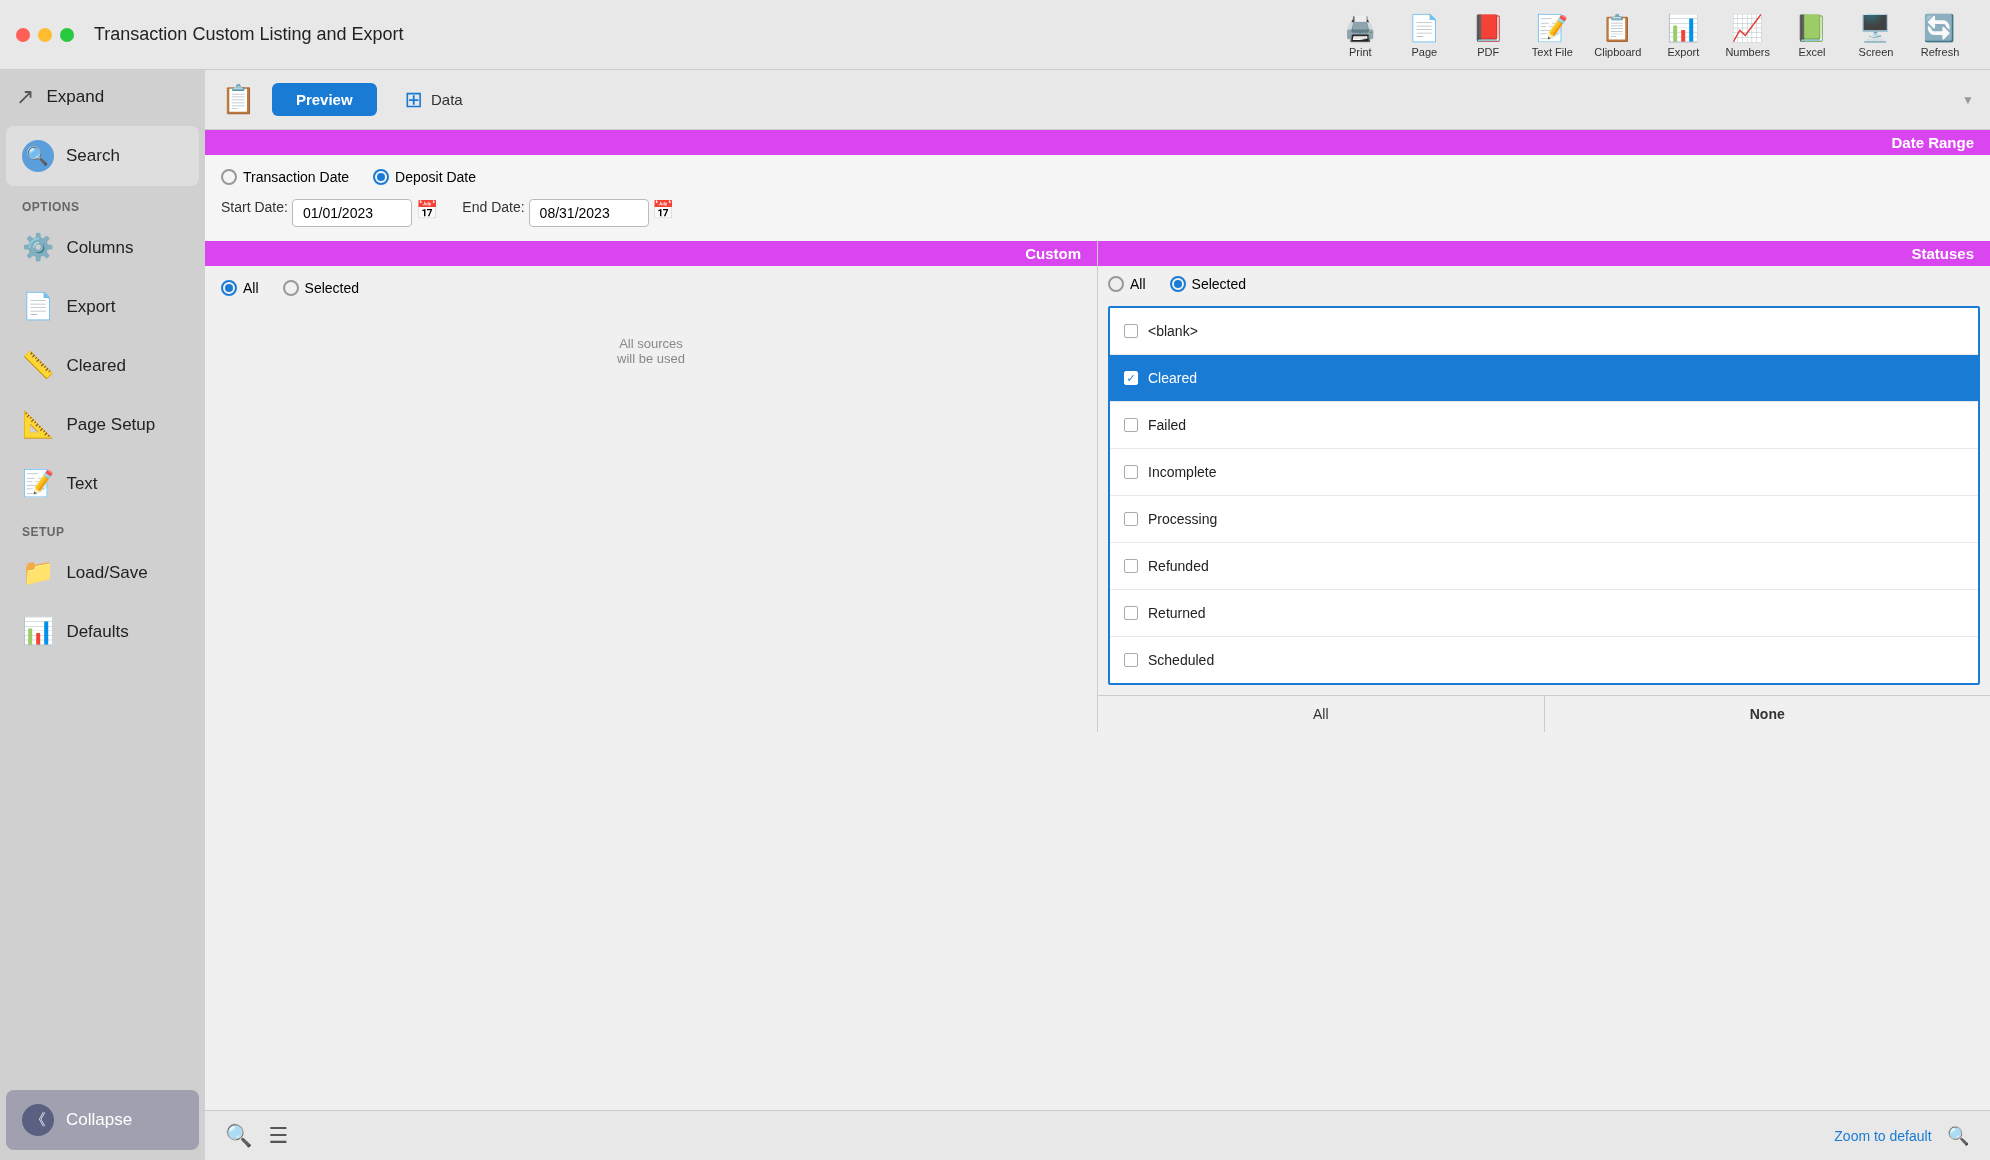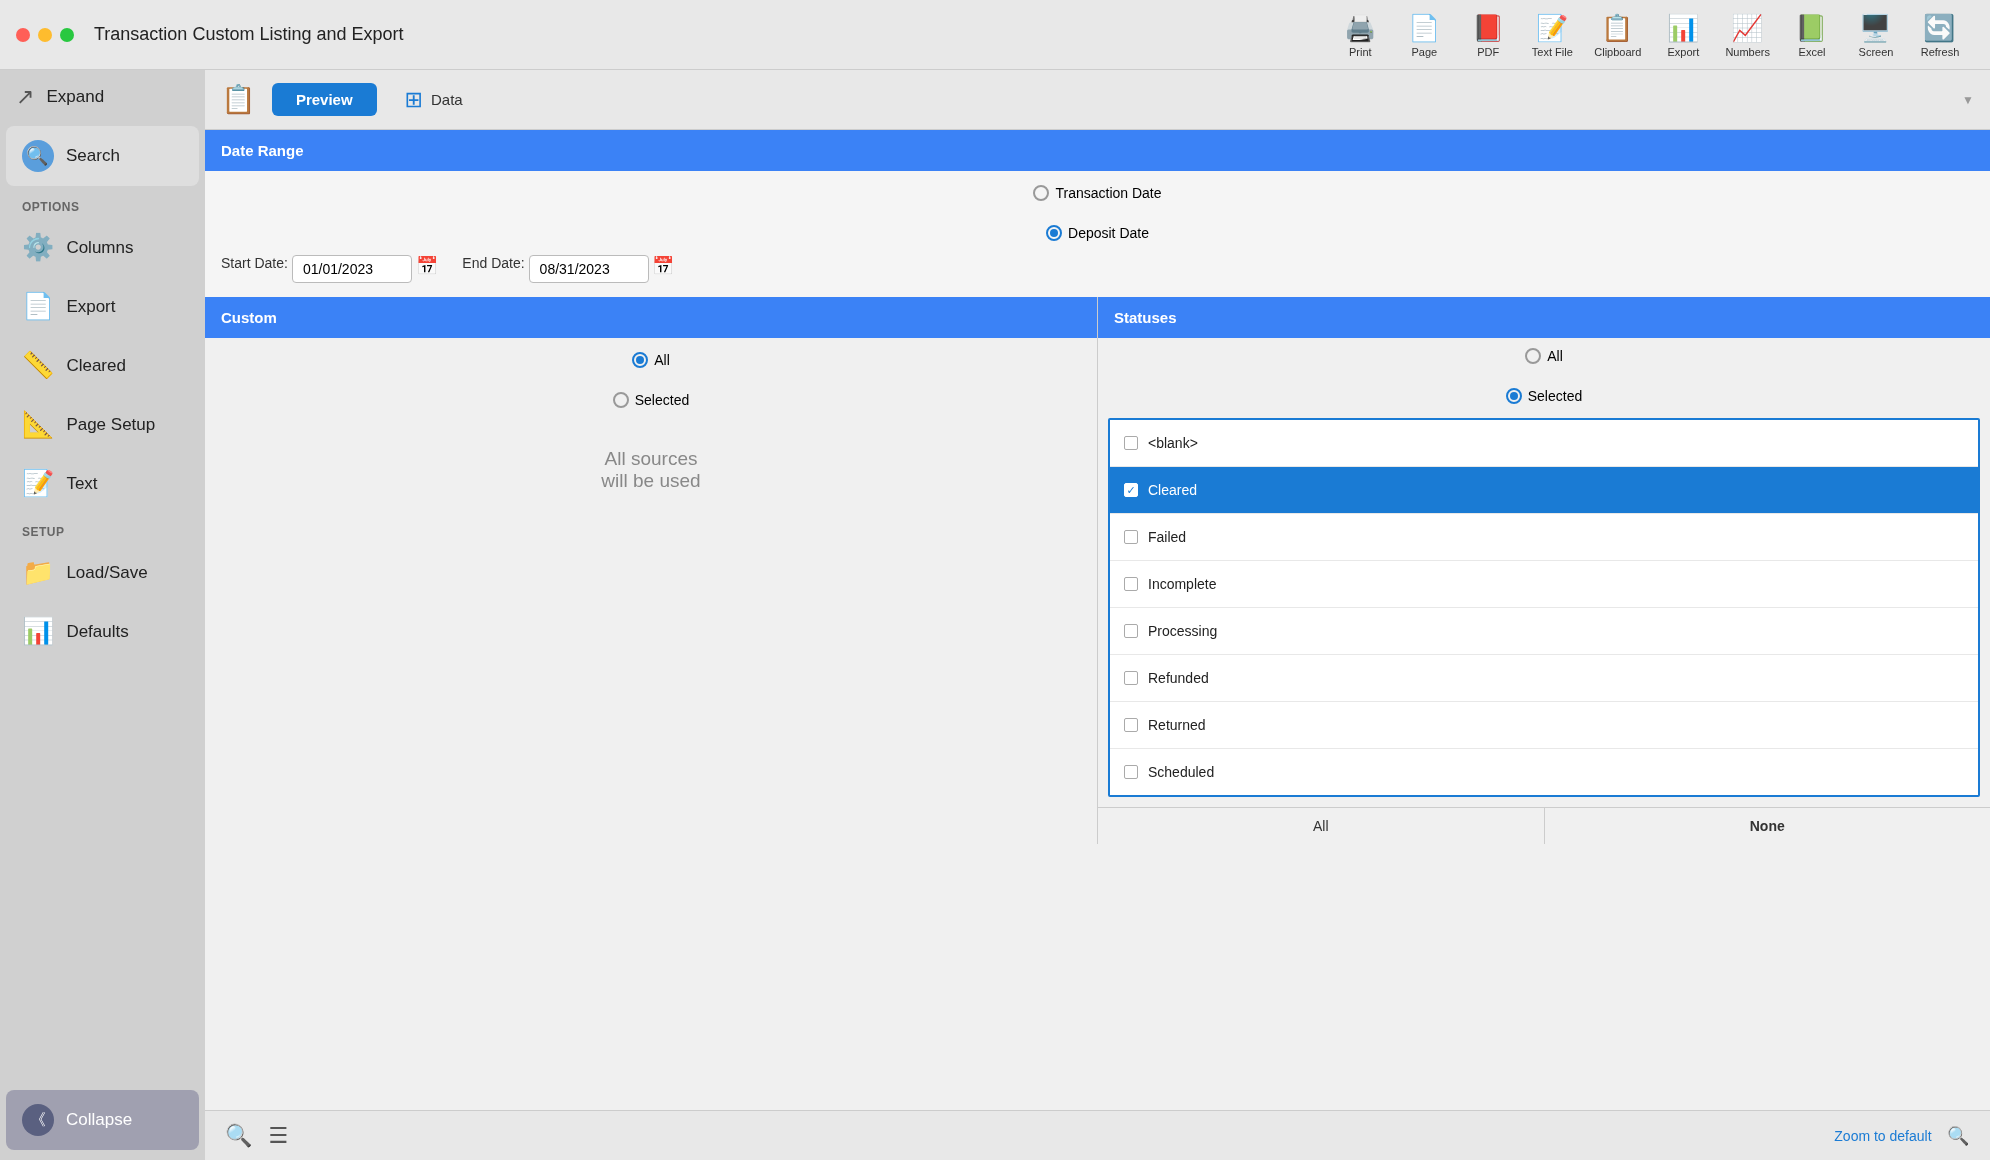--- a/index.html
+++ b/index.html
@@ -133,32 +133,33 @@
 
     
     .form-panel {
       flex: 1;
       overflow-y: auto;
       padding: 0;
     }
 
     
     .section-header {
-      background: #3b82f6;
+      background: #d946ef;
       color: white;
       font-size: 15px; font-weight: 600;
-      padding: 12px 16px;
+      padding: 4px 16px;
+      text-align: right;
     }
     .section-body {
       background: #f5f5f5;
       padding: 14px 16px;
     }
 
     
-    .radio-group { display: flex; align-items: center; gap: 24px; margin-bottom: 14px; flex-direction: column; }
+    .radio-group { display: flex; align-items: center; gap: 24px; margin-bottom: 14px; }
     .radio-item { display: flex; align-items: center; gap: 6px; cursor: pointer; font-size: 14px; }
     .radio-circle {
       width: 16px; height: 16px; border-radius: 50%;
       border: 2px solid #999;
       display: flex; align-items: center; justify-content: center;
     }
     .radio-circle.selected { border-color: #1a7bd4; }
     .radio-circle.selected::after {
       content: ''; width: 8px; height: 8px; border-radius: 50%; background: #1a7bd4;
     }
@@ -177,21 +178,21 @@
     .two-col { display: flex; flex: 1; }
     .col-sources { flex: 1; border-right: 1px solid #ccc; }
     .col-statuses { flex: 1; position: relative; }
 
     .sources-body {
       background: #f0f0f0;
       padding: 14px 16px;
       min-height: 300px;
     }
     .sources-note {
-      color: #888; font-size: 19px; text-align: center;
+      color: #888; font-size: 13px; text-align: center;
       margin-top: 40px;
     }
 
     
     .statuses-list {
       background: white;
       border: 2px solid #1a7bd4;
       border-radius: 2px;
       overflow: hidden;
     }

